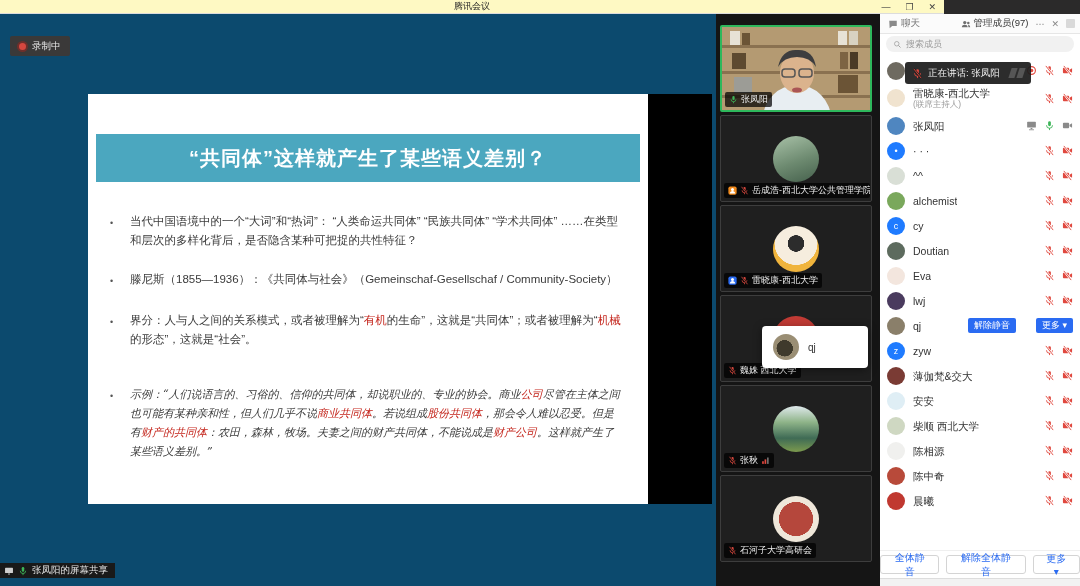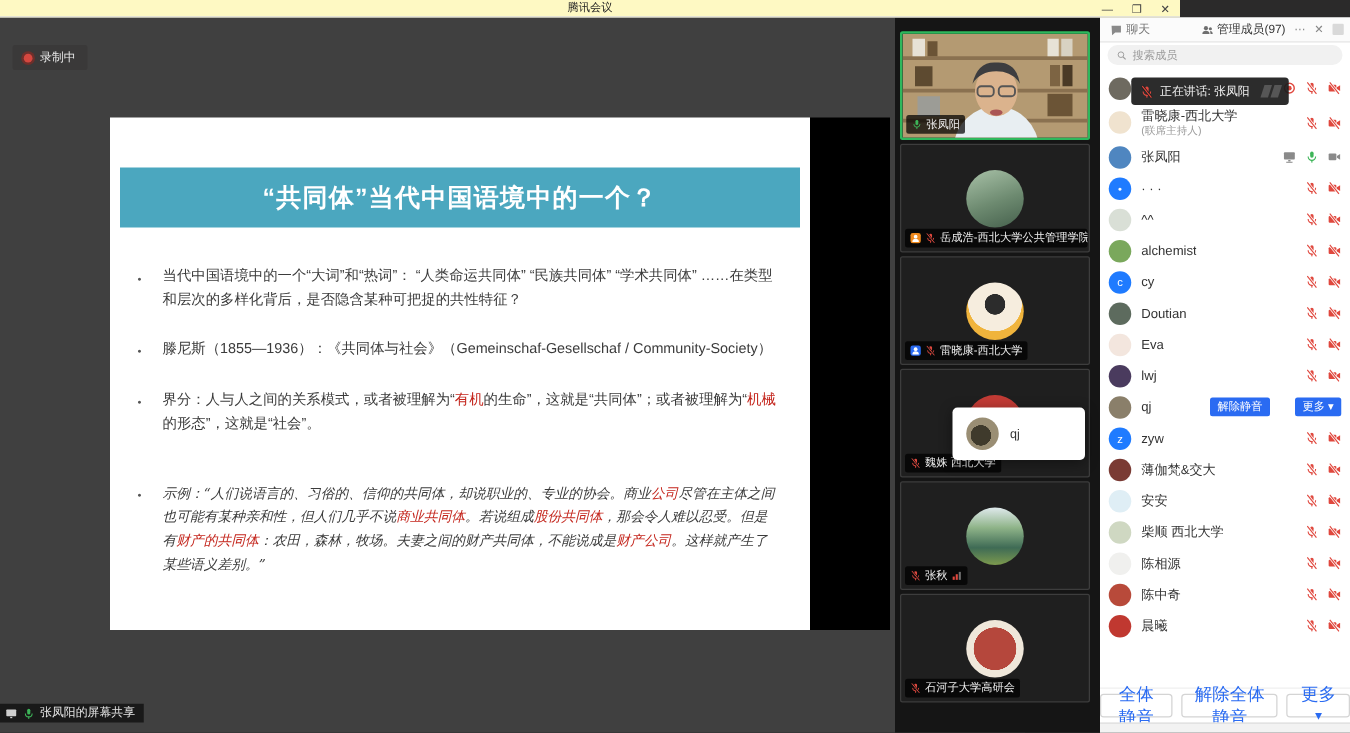--- a/index.html
+++ b/index.html
@@ -4,21 +4,21 @@
 <style>
 *{margin:0;padding:0;box-sizing:border-box}
 html,body{width:1080px;height:586px;overflow:hidden;background:#2b2a2a;font-family:"Liberation Sans","DejaVu Sans",sans-serif}
 #app{position:absolute;left:0;top:0;width:1080px;height:586px}
 
 .titlebar{position:absolute;left:0;top:0;width:944px;height:14px;background:#fef9c3;border-bottom:1px solid #dcdcdc;display:flex;align-items:flex-end;justify-content:center;z-index:9}
 .titlebar .t{font-size:9px;color:#222}
 .winctl{position:absolute;right:8px;top:0;height:14px;display:flex;align-items:center;gap:15px;color:#444;font-size:9px;line-height:14px}
 .winctl span{cursor:default}
 
-.stage{position:absolute;left:0;top:14px;width:820px;height:572px;background:#404040}
+.stage{position:absolute;left:0;top:14px;width:820px;height:572px;background:#0c4a6e}
 .rec{position:absolute;left:10px;top:22px;height:20px;background:#3a3939;border-radius:2px;display:flex;align-items:center;padding:0 9px;gap:6px}
 .rec .dot{width:7px;height:7px;border-radius:50%;background:#d5473f;box-shadow:0 0 0 2px #6e2f2b}
 .rec .tx{font-size:9.5px;color:#e8e8e8}
 .slide{position:absolute;left:88px;top:80px;width:560px;height:410px;background:#fff;overflow:hidden}
 .slide-black{position:absolute;left:648px;top:80px;width:64px;height:410px;background:#000}
 .banner{margin:40px 8px 0;height:48px;background:#4ba7bf;display:flex;align-items:center;justify-content:center}
 .banner .tt{font-size:20px;font-weight:bold;color:#fff;letter-spacing:1px}
 .bullets{padding:30px 26px 0 22px}
 .bullet{display:flex;margin-bottom:20px;font-size:11.5px;line-height:19px;color:#3b3b3b}
 .bullet.gap{margin-bottom:36px}
@@ -64,21 +64,21 @@
 .msub{font-size:8.5px;color:#9a9a9a;line-height:10px}
 .mics{margin-left:auto;display:flex;align-items:center;gap:7px}
 .mics .icon{display:flex}
 .btns{margin-left:auto;display:flex;gap:20px}
 .bluebtn{height:15px;background:#2a6bf2;color:#fff;font-size:9px;border:none;border-radius:2px;padding:0 6px;display:flex;align-items:center;font-family:inherit}
 .toast{position:absolute;left:905px;top:62px;width:126px;height:22px;background:rgba(28,28,28,.93);border-radius:3px;display:flex;align-items:center;padding:0 7px;gap:5px;z-index:8}
 .toast .tx{color:#f0f0f0;font-size:9.5px;white-space:nowrap}
 .toast .logo{margin-left:auto;display:flex;gap:2px;opacity:.45}
 .toast .logo i{display:block;width:6px;height:10px;background:#8a8a8a;transform:skewX(-18deg)}
 .pbottom{position:absolute;left:0;bottom:8px;width:200px;height:28px;border-top:1px solid #efefef;display:flex;align-items:center;justify-content:center;gap:7px;background:#fff}
-.obtn{height:19px;border:1px solid #d4d4d4;border-radius:3px;background:#fff;color:#2a6bf2;font-size:14px;padding:0 9px;display:flex;align-items:center;font-family:Liberation Mono, monospace}
+.obtn{height:19px;border:1px solid #d4d4d4;border-radius:3px;background:#fff;color:#2a6bf2;font-size:10px;padding:0 9px;display:flex;align-items:center;font-family:Liberation Sans, sans-serif}
 .pfoot{position:absolute;left:0;bottom:0;width:200px;height:8px;background:#f2f2f2;border-top:1px solid #ddd}
 .icon svg{display:block}
 </style>
 </head>
 <body>
 
 <div id="app">
 
   <div class="titlebar">
     <span class="t">腾讯会议</span>
@@ -90,21 +90,21 @@
   </div>
 
   <div class="stage">
     <div class="rec">
       <span class="dot"></span>
       <span class="tx">录制中</span>
     </div>
 
     <div class="slide">
       <div class="banner">
-        <span class="tt">“共同体”当代中国语境中的一个？</span>
+        <span class="tt">“共同体”这样就产生了某些语义差别？</span>
       </div>
       <div class="bullets" id="bullets">
           <div class="bullet">
             <span class="mk">•</span>
             <span class="tx"><span>当代中国语境中的一个“大词”和“热词”： “人类命运共同体” “民族共同体” “学术共同体” ……在类型和层次的多样化背后，是否隐含某种可把捉的共性特征？</span></span>
           </div>
           <div class="bullet">
             <span class="mk">•</span>
             <span class="tx"><span>滕尼斯（1855—1936）：《共同体与社会》（Gemeinschaf-Gesellschaf / Community-Society）</span></span>
           </div>

